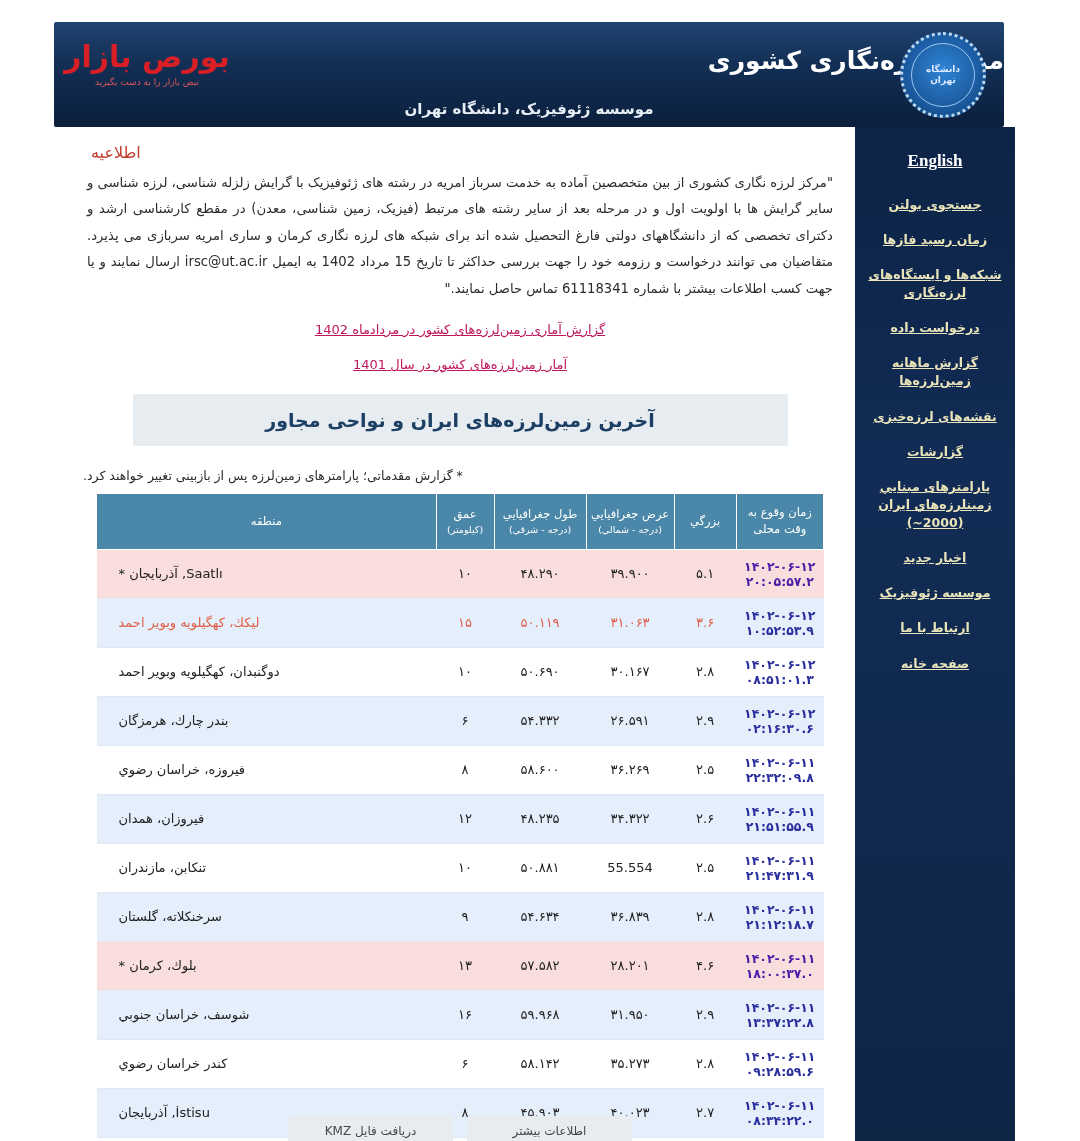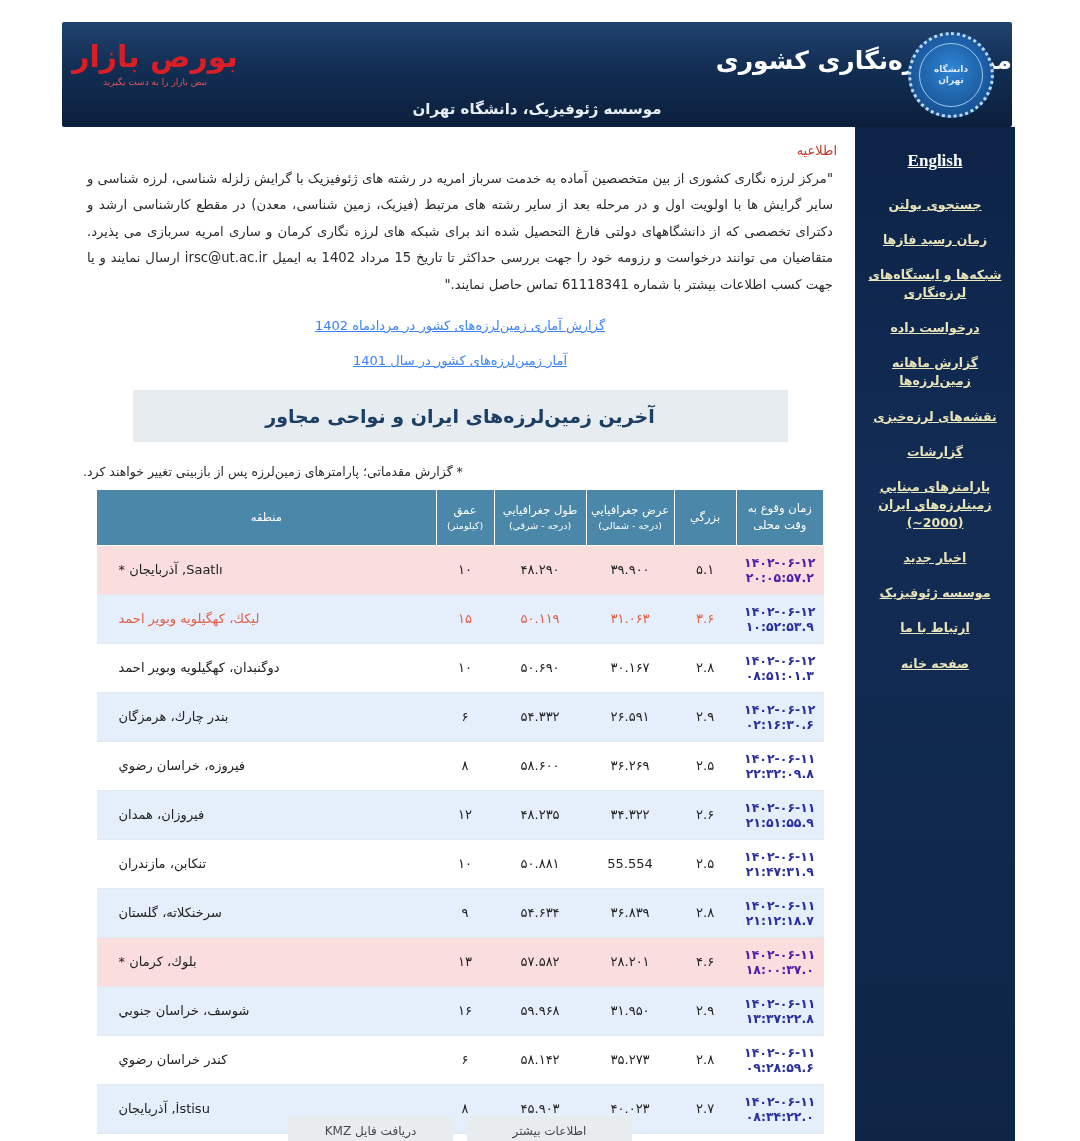--- a/index.html
+++ b/index.html
@@ -13,21 +13,21 @@
   }
   .page {
     position: relative;
     width: 1080px; height: 1141px;
     background: #ffffff;
   }
 
   
   .header {
     position: absolute;
-    left: 62px; top: 22px;
+    left: 54px; top: 22px;
     width: 950px; height: 105px;
     background: linear-gradient(180deg, #1b3a63 0%, #10294b 45%, #0c2murder 100%);
     background: linear-gradient(180deg, #204470 0%, #132f55 40%, #0b1f3c 100%);
     border-radius: 2px;
     overflow: hidden;
   }
   .header-title {
     position: absolute;
     left: 0; right: 0; top: 24px;
     text-align: right;
@@ -111,42 +111,42 @@
 
   
   .main {
     position: absolute;
     left: 65px; top: 127px;
     width: 790px; height: 1014px;
     background: #ffffff;
     padding: 12px 18px 0 18px;
   }
   .notice-label {
-    text-align: right;
+    text-align: left;
     color: #c0392b;
-    font-size: 13px;
-    margin: 4px 0 8px 14px;
+    font-size: 16px;
+    margin: 4px 0 8px 8px;
     direction: rtl;
   }
   .notice-body {
     color: #2b2b2b;
     font-size: 13.2px;
     line-height: 2.0;
     text-align: justify;
     direction: rtl;
     padding: 0 4px;
   }
   .report-links {
     margin-top: 14px;
     text-align: center;
     direction: rtl;
   }
   .report-links a {
     display: block;
-    color: #3b82f6;
+    color: #be185d;
     font-size: 13px;
     text-decoration: underline;
     margin: 20px 0;
     cursor: pointer;
   }
   .section-banner {
     margin: 22px auto 0 auto;
     width: 655px; height: 52px;
     background: #e7ecf1;
     display: flex; align-items: center; justify-content: center;

